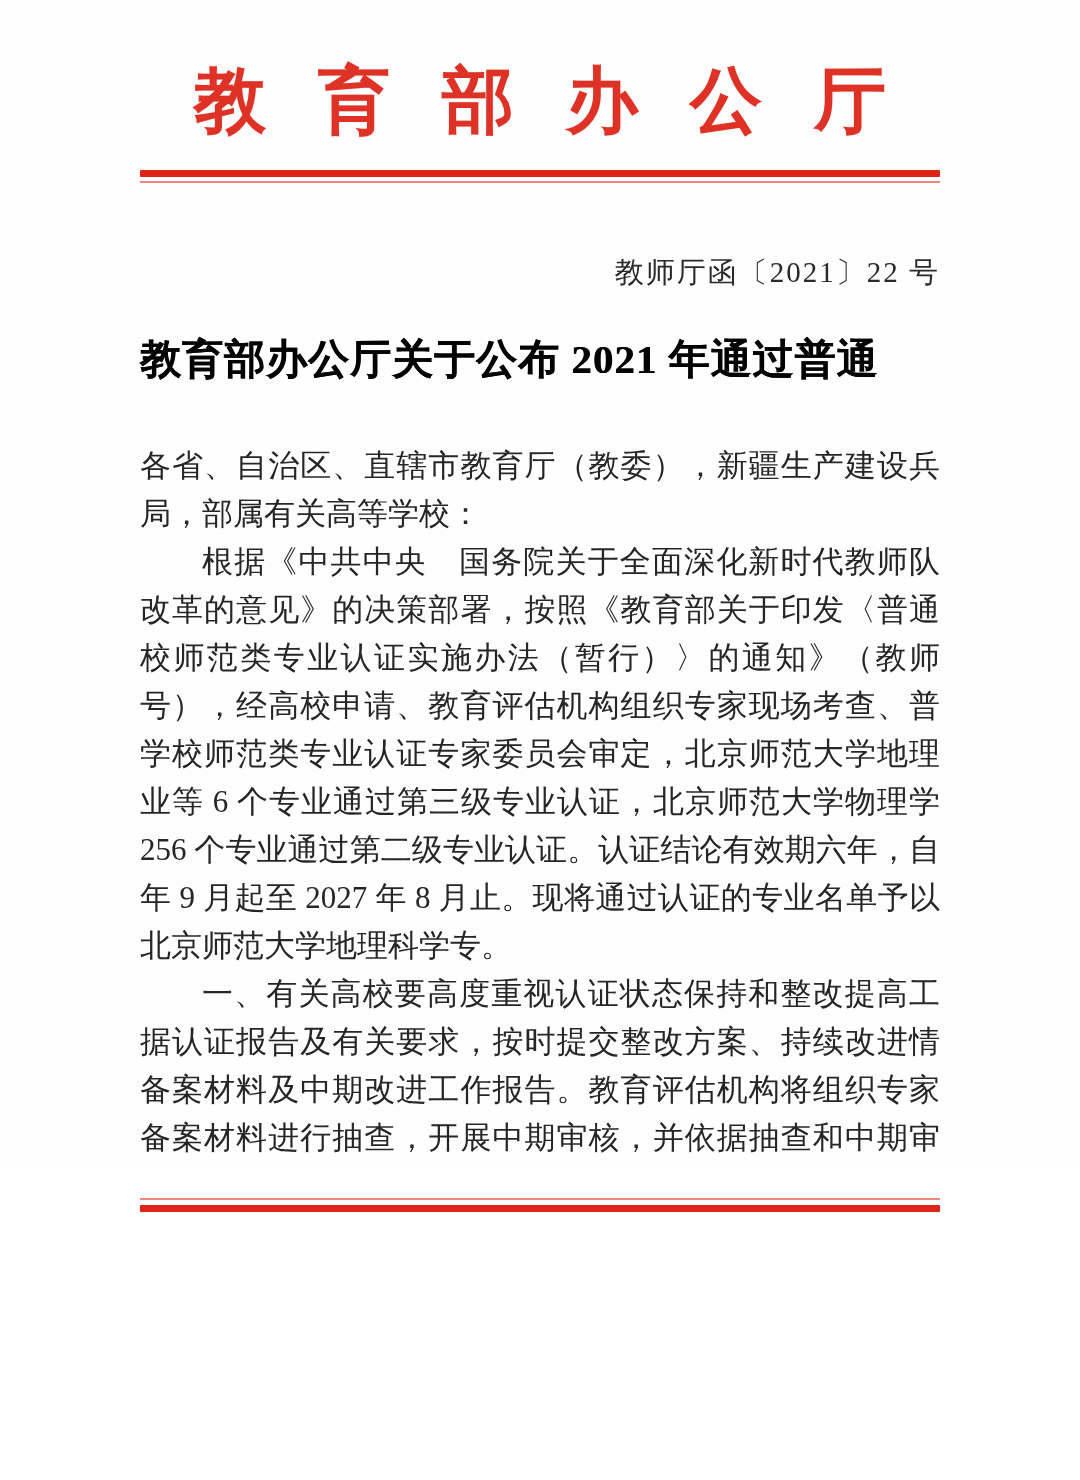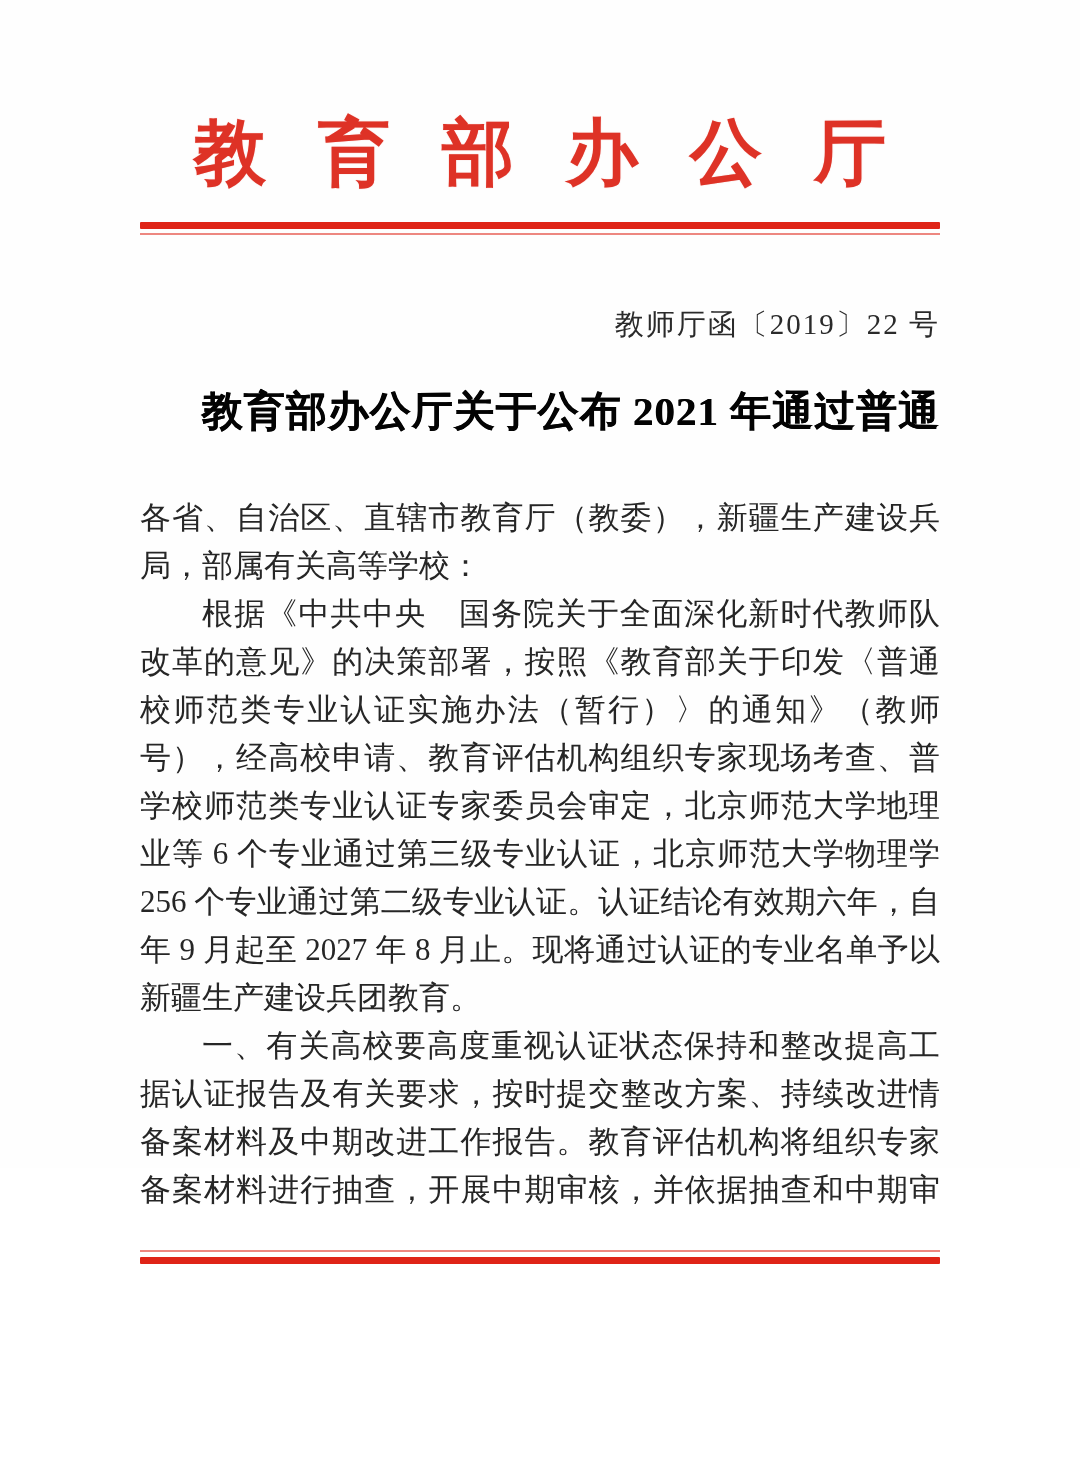--- a/index.html
+++ b/index.html
@@ -8,21 +8,21 @@
     width: 1080px;
     height: 1480px;
     font-family: "Liberation Serif", "DejaVu Serif", serif;
     color: #242424;
     overflow: hidden;
   }
   .page {
     width: 1080px;
     height: 1168px;
     background: #fefefe;
-    padding-top: 112px;
+    padding-top: 60px;
   }
   .content {
     width: 800px;
     margin: 0 auto;
   }
   
   .letterhead {
     text-align: center;
     font-size: 72px;
     line-height: 82px;
@@ -54,21 +54,21 @@
     margin-top: 72px;
     text-align: right;
     font-size: 29px;
     line-height: 34px;
     color: #2a2a2a;
     letter-spacing: 2px;
   }
   
   .doc-title {
     margin-top: 42px;
-    text-align: right;
+    text-align: left;
     font-size: 41px;
     line-height: 57px;
     font-weight: 700;
     color: #030303;
     letter-spacing: 1px;
     text-shadow: 0.6px 0 0 #030303; 
     font-family: Liberation Serif, serif;
   }
   
   .body-text {
@@ -99,38 +99,38 @@
 <div class="page">
   <div class="content">
 
     <div class="letterhead">教育部办公厅</div>
 
     <div class="head-rules">
       <div class="rule-thick"></div>
       <div class="rule-thin"></div>
     </div>
 
-    <div class="doc-number">教师厅函〔2019〕22 号</div>
+    <div class="doc-number">教师厅函〔2021〕22 号</div>
 
     <div class="doc-title">
       <div>教育部办公厅关于公布 2021 年通过普通</div>
     </div>
 
     <div class="body-text">
       <div class="line just">各省、自治区、直辖市教育厅（教委），新疆生产建设兵团教育</div>
       <div class="line end">局，部属有关高等学校：</div>
       <div class="line just indent">根据《中共中央　国务院关于全面深化新时代教师队伍建设</div>
       <div class="line just">改革的意见》的决策部署，按照《教育部关于印发〈普通高等学</div>
       <div class="line just">校师范类专业认证实施办法（暂行）〉的通知》（教师〔2017〕13</div>
       <div class="line just">号），经高校申请、教育评估机构组织专家现场考查、普通高等</div>
       <div class="line just">学校师范类专业认证专家委员会审定，北京师范大学地理科学专</div>
       <div class="line just">业等 6 个专业通过第三级专业认证，北京师范大学物理学专业等</div>
       <div class="line just">256 个专业通过第二级专业认证。认证结论有效期六年，自 2021</div>
       <div class="line just">年 9 月起至 2027 年 8 月止。现将通过认证的专业名单予以公布，</div>
-      <div class="line end">新疆生产建设兵团教育。</div>
+      <div class="line end">北京师范大学地理科学专。</div>
       <div class="line just indent">一、有关高校要高度重视认证状态保持和整改提高工作，根</div>
       <div class="line just">据认证报告及有关要求，按时提交整改方案、持续改进情况年度</div>
       <div class="line just">备案材料及中期改进工作报告。教育评估机构将组织专家对年度</div>
       <div class="line just">备案材料进行抽查，开展中期审核，并依据抽查和中期审核结果</div>
     </div>
 
     <div class="foot-rules">
       <div class="rule-thin"></div>
       <div class="rule-thick"></div>
     </div>

